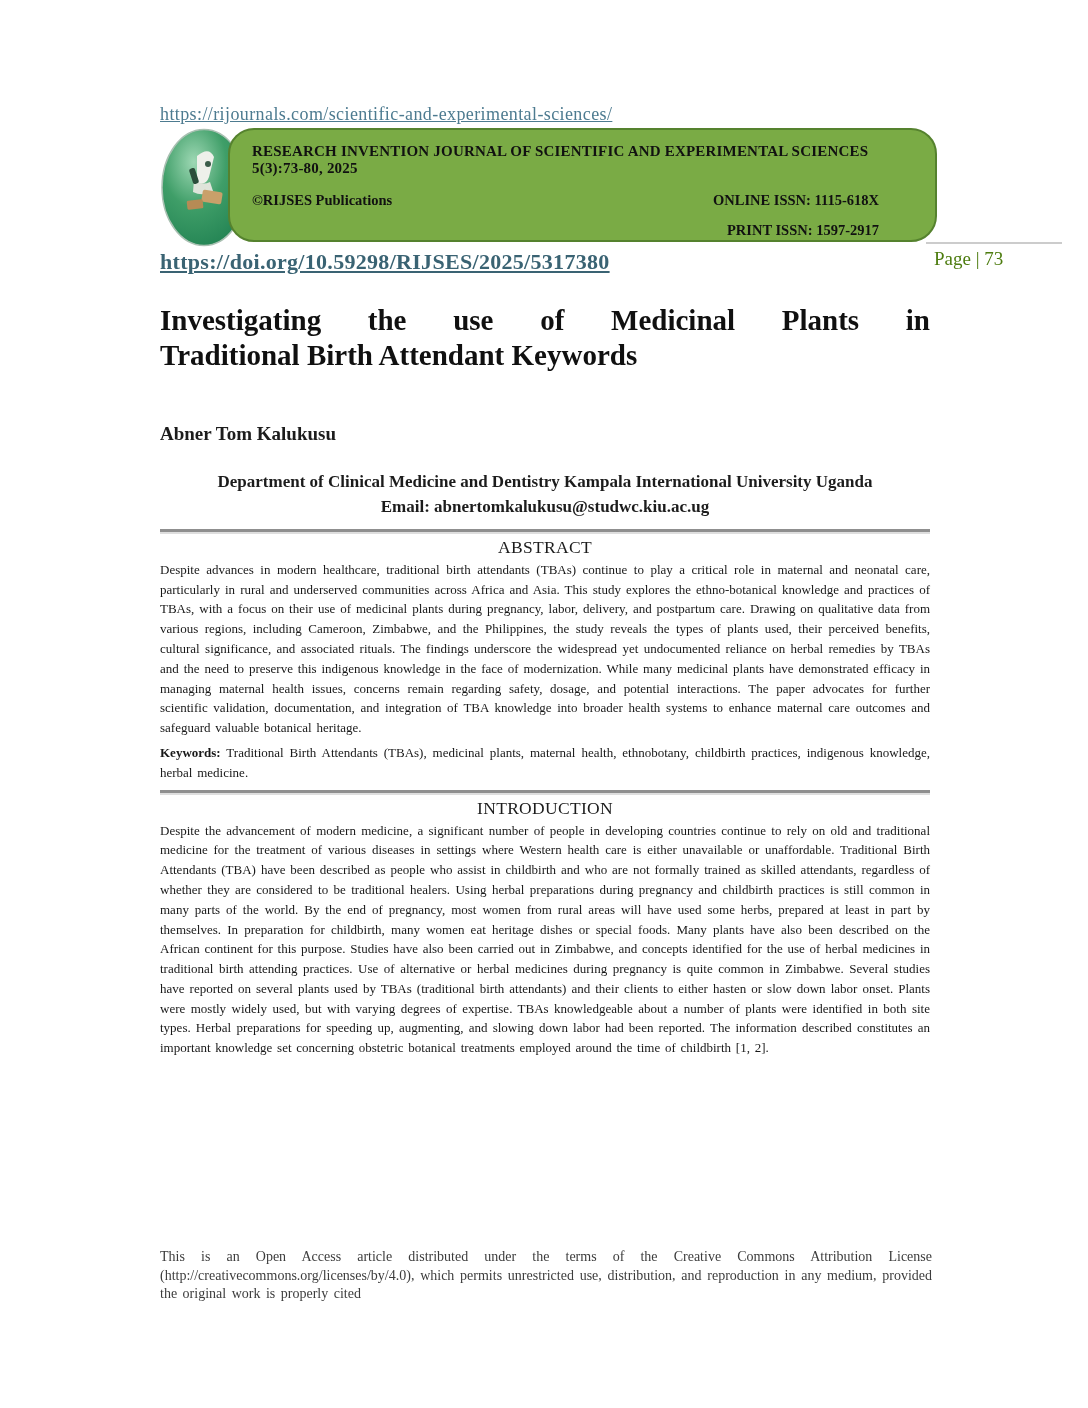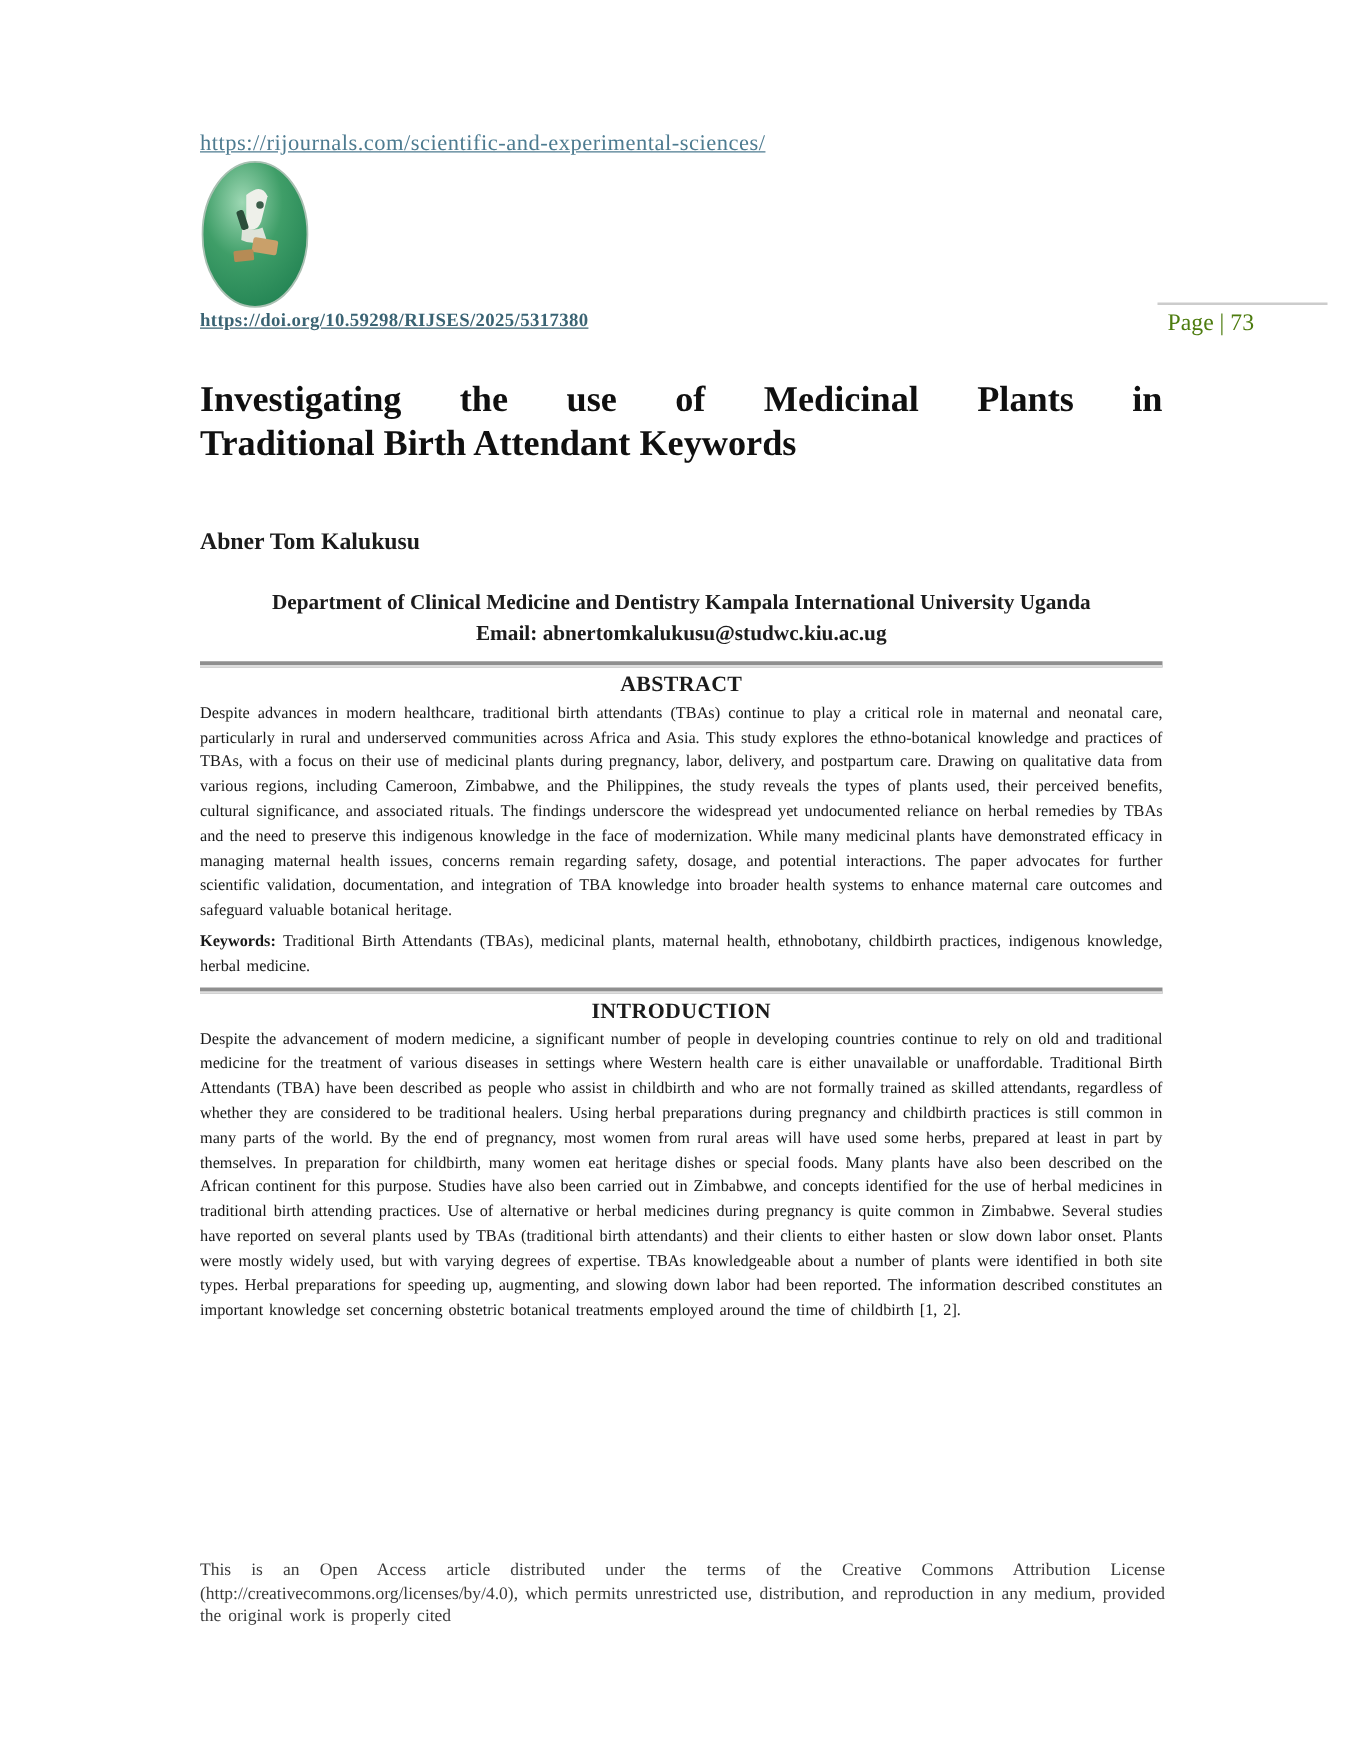--- a/index.html
+++ b/index.html
@@ -27,38 +27,38 @@
     padding:13px 56px 10px 22px;
     color:#111;
   }
   .gb-row1{font-size:15px;font-weight:bold;letter-spacing:.2px;}
   .gb-row2{margin-top:15px;display:flex;justify-content:space-between;font-size:14.5px;font-weight:bold;}
   .gb-row3{margin-top:13px;text-align:right;font-size:14.5px;font-weight:bold;}
 
   
   .doi-link{
     position:absolute;left:160px;top:249px;
-    font-size:15px;font-weight:bold;color:#3a6373;text-decoration:underline;letter-spacing:.3px;
+    font-size:22px;font-weight:bold;color:#3a6373;text-decoration:underline;letter-spacing:.3px;
   }
   .page-num-wrap{
     position:absolute;right:26px;top:242px;width:136px;
     border-top:2px solid #cccccc;padding-top:4px;box-sizing:border-box;
   }
   .page-num{font-size:19px;color:#4d7c0f;padding-left:8px;}
 
   
   .main{position:absolute;left:160px;top:303px;width:770px;}
   .title{font-size:29px;font-weight:bold;line-height:1.22;color:#101010;}
   .title-l1{text-align:justify;text-align-last:justify;}
   .title-l2{text-align:left;}
   .author{margin-top:49px;text-align:left;font-weight:bold;font-size:19px;}
   .affiliation{margin-top:27px;text-align:center;font-weight:bold;font-size:17px;}
   .email{margin-top:5px;text-align:center;font-weight:bold;font-size:17px;}
   .divider{margin-top:12px;height:3px;background:#8f8f8f;border-bottom:2px solid #dedede;}
-  .sec-head{margin-top:3px;text-align:center;font-weight:bold;font-size:17.5px;letter-spacing:.3px;}
+  .sec-head{margin-top:3px;text-align:center;font-weight:normal;font-size:17.5px;letter-spacing:.3px;}
   .body-text{
     margin-top:2px;text-align:justify;
     font-size:13px;line-height:19.8px;color:#181818;word-spacing:1.5px;
   }
   .kw-label{font-weight:bold;}
   .divider2{margin-top:7px;height:3px;background:#8f8f8f;border-bottom:2px solid #dedede;}
 
   
   .footer{
     position:absolute;left:160px;top:1248px;width:772px;
@@ -85,20 +85,28 @@
       <ellipse cx="43" cy="59.5" rx="42" ry="58" fill="url(#lg)" stroke="#a9c0b2" stroke-width="1.5"></ellipse>
       <path d="M36 28 q12 -10 17 1 l-5 20 q-3 9 -12 6 z" fill="#eef0ea"></path>
       <path d="M33 52 q8 6 16 2 l3 9 q-10 6 -20 1 z" fill="#dfe4da"></path>
       <rect x="30" y="40" width="6" height="16" rx="2" fill="#2b4d3a" transform="rotate(-18 33 48)"></rect>
       <rect x="41" y="63" width="20" height="12" rx="2" fill="#c9a06a" transform="rotate(9 51 69)"></rect>
       <rect x="26" y="72" width="16" height="9" rx="1.5" fill="#b68b55" transform="rotate(-6 34 76)"></rect>
       <circle cx="47" cy="36" r="3" fill="#3b5c49"></circle>
     </svg>
   </div>
 
+  <div class="green-box">
+    <div class="gb-row1">RESEARCH INVENTION JOURNAL OF SCIENTIFIC AND EXPERIMENTAL SCIENCES 5(3):73-80, 2025</div>
+    <div class="gb-row2">
+      <span>©RIJSES Publications</span>
+      <span>ONLINE ISSN: 1115-618X</span>
+    </div>
+    <div class="gb-row3">PRINT ISSN: 1597-2917</div>
+  </div>
 
   <a class="doi-link">https://doi.org/10.59298/RIJSES/2025/5317380</a>
 
   <div class="page-num-wrap">
     <div class="page-num">Page | 73</div>
   </div>
 
   <div class="main">
 
     <div class="title">

